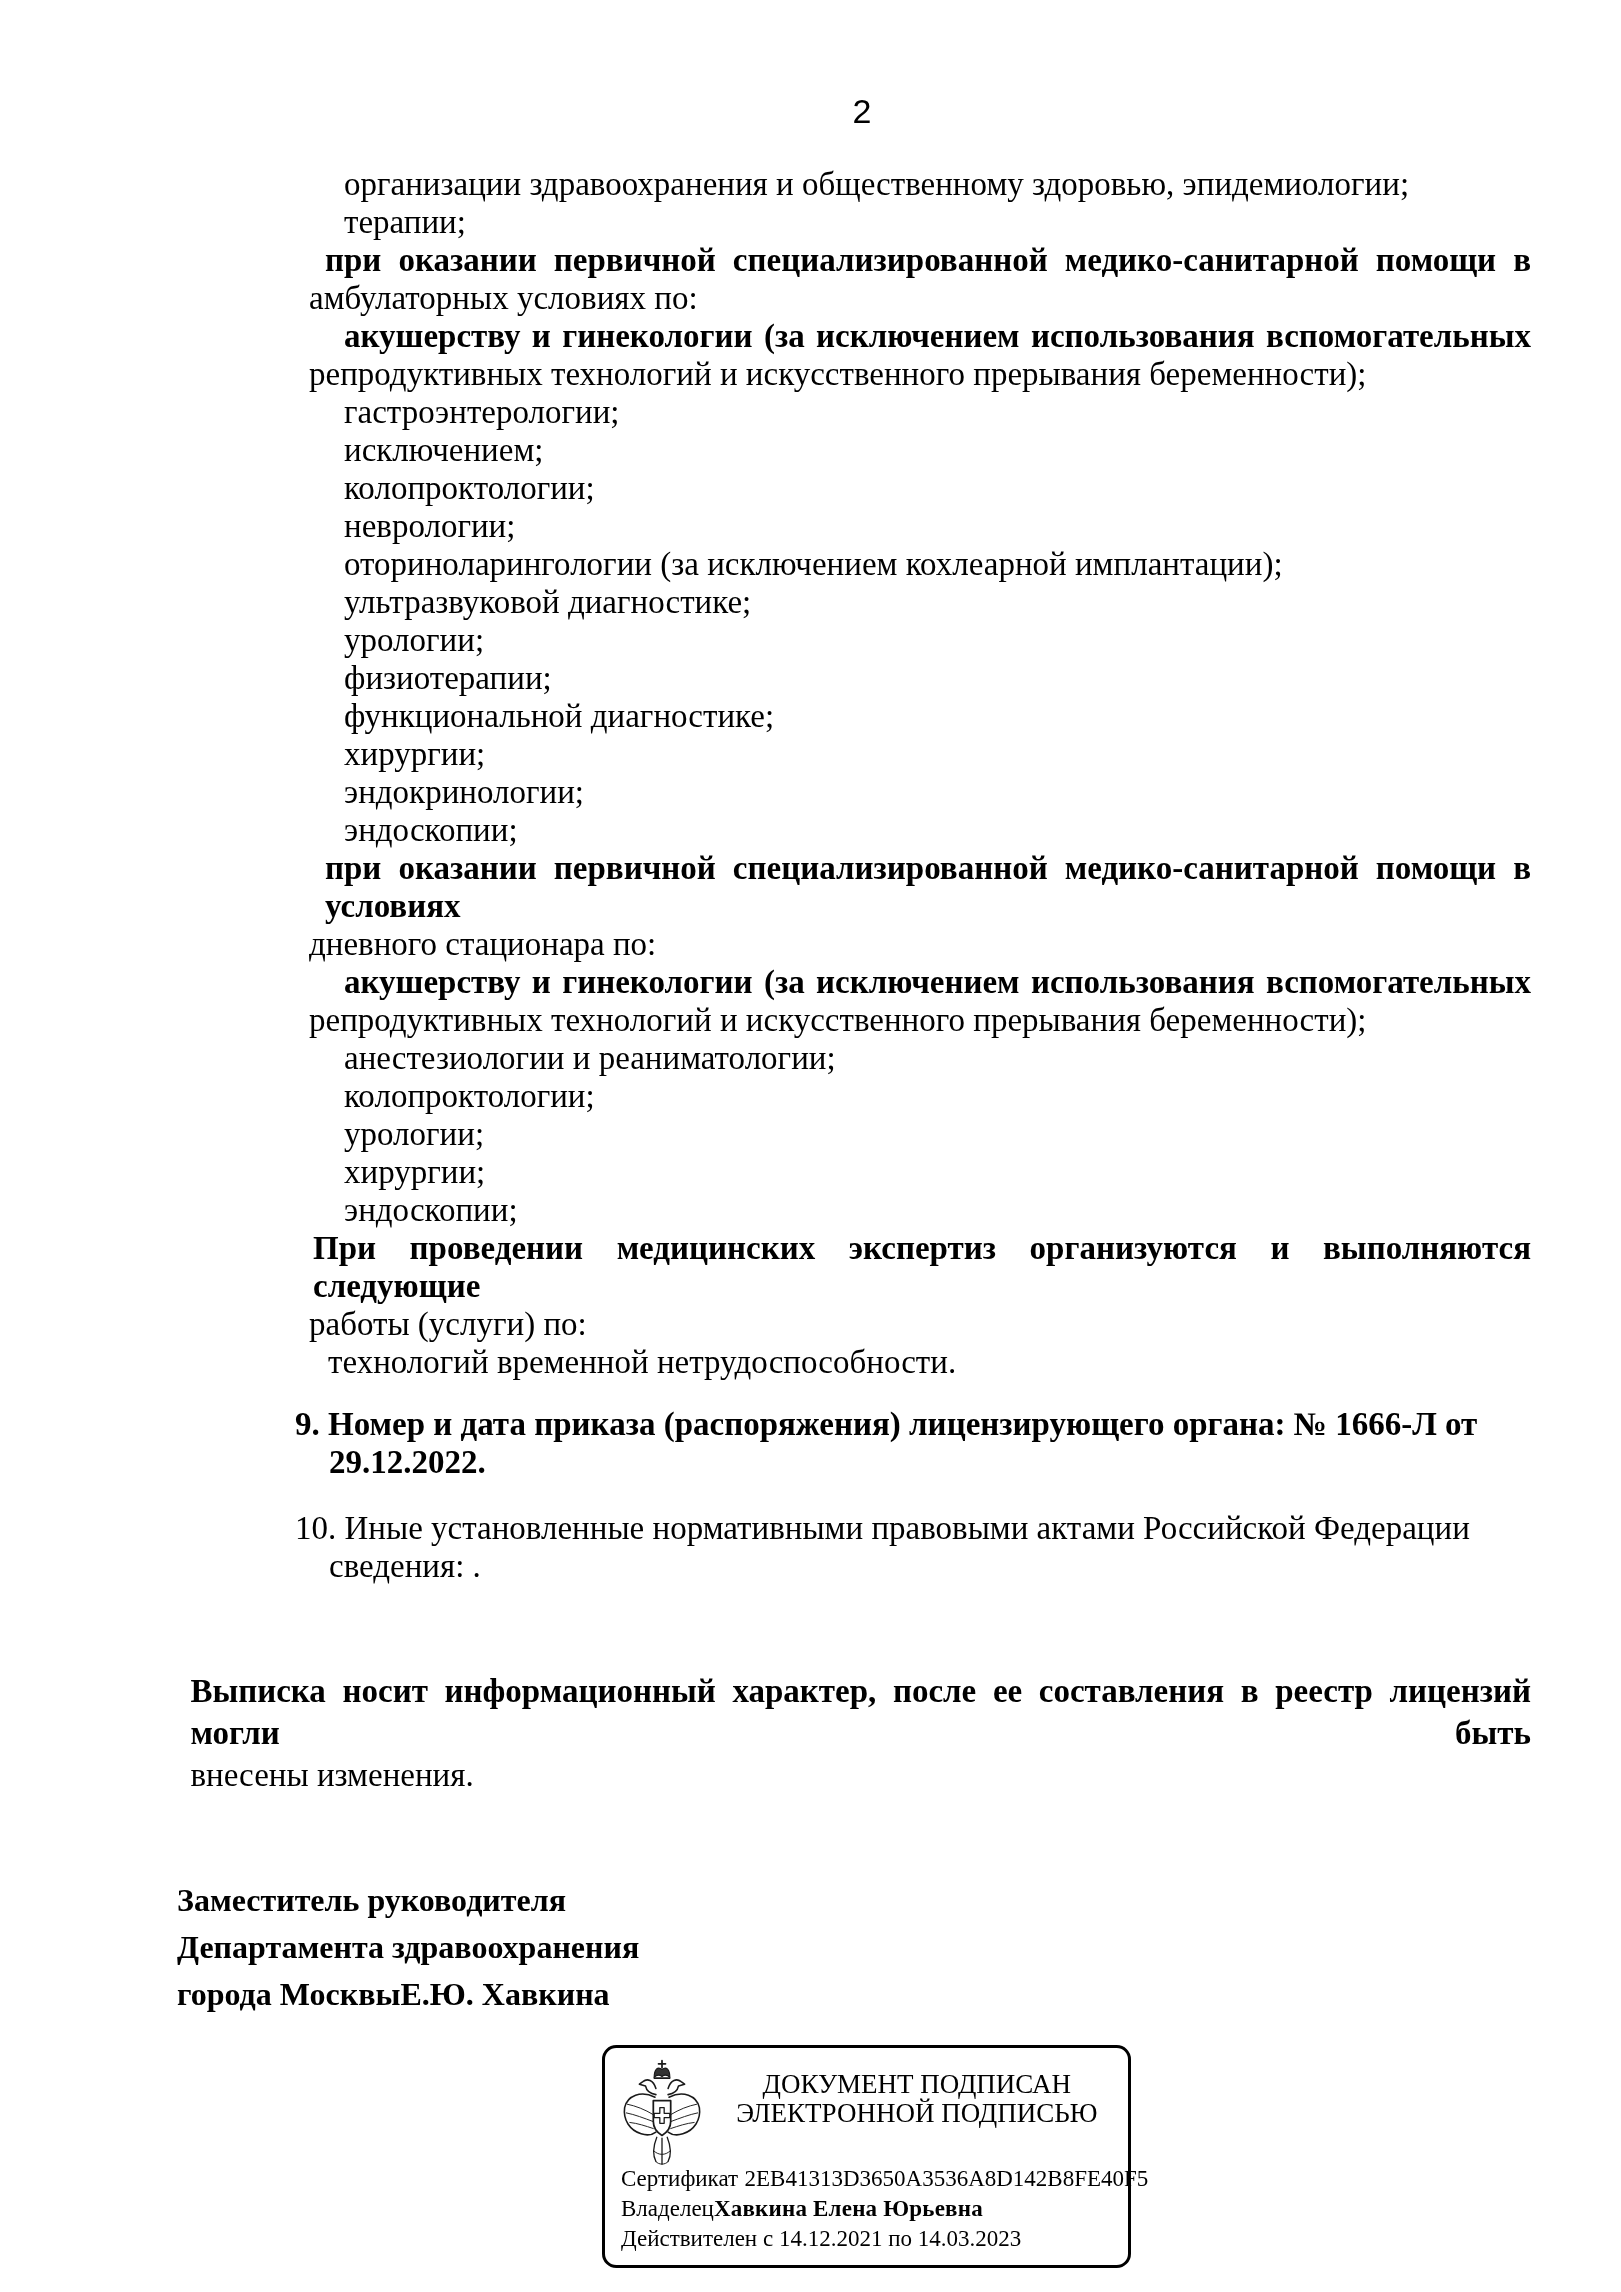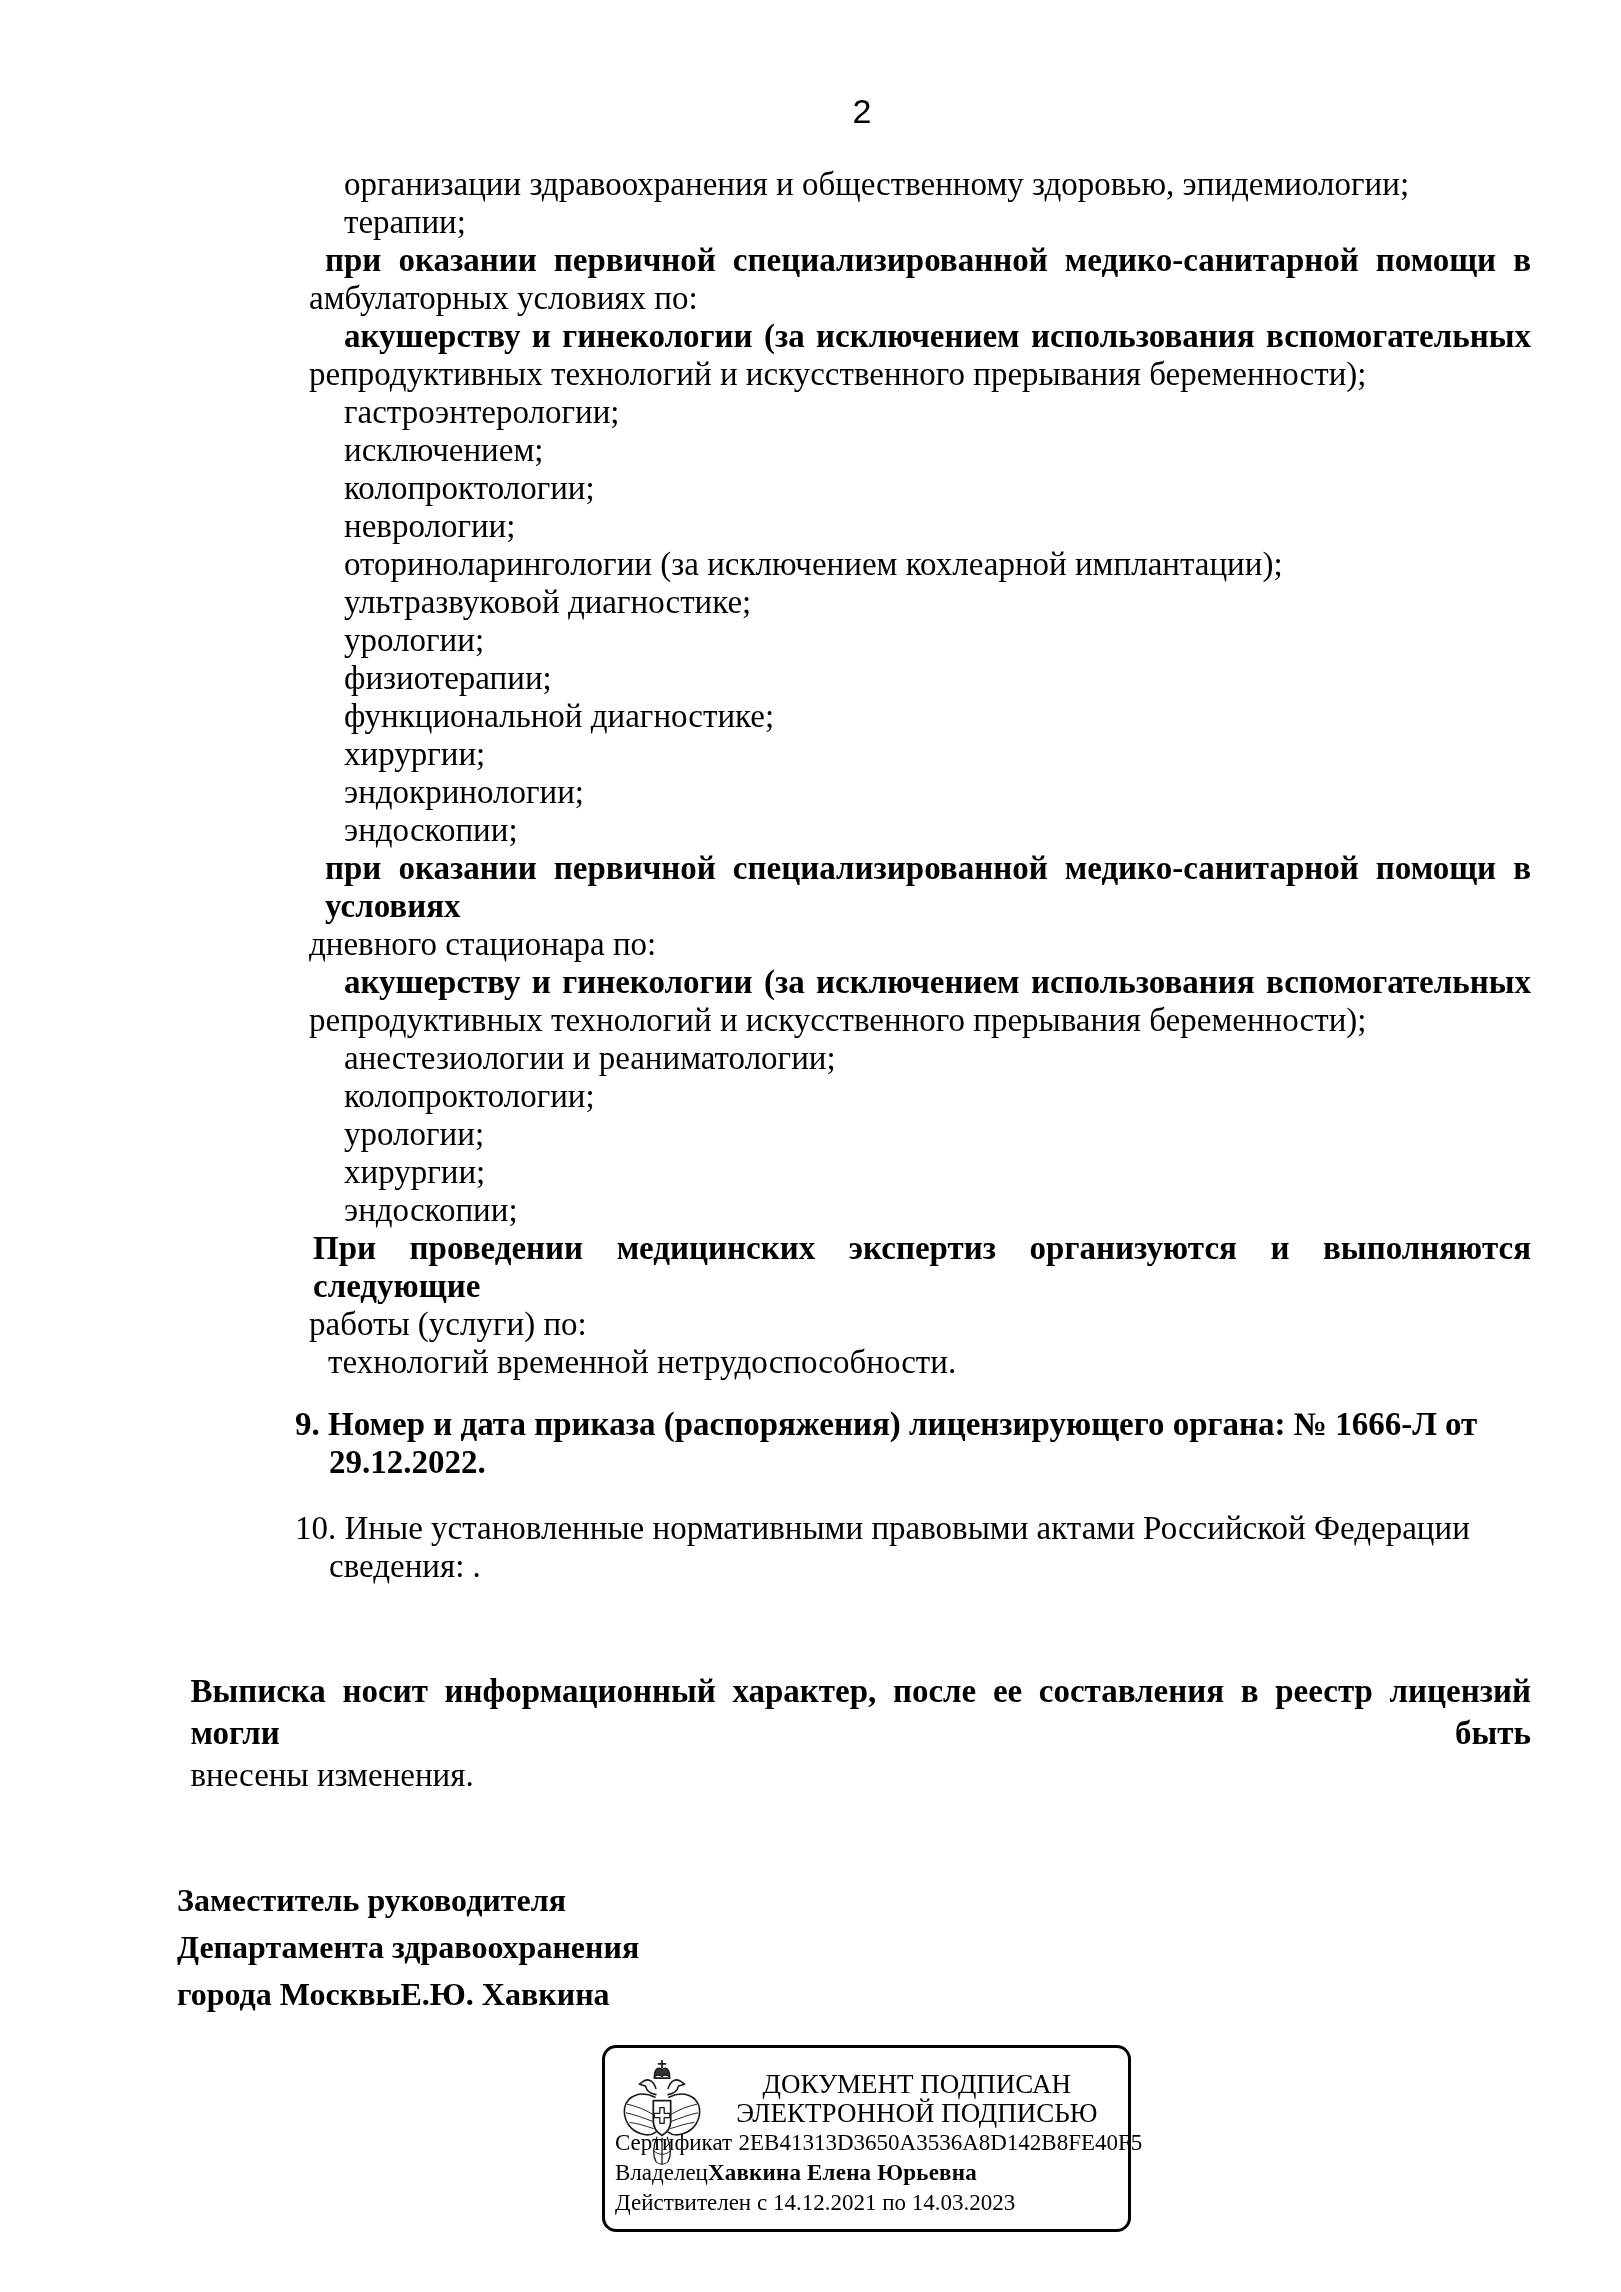--- a/index.html
+++ b/index.html
@@ -22,30 +22,30 @@
   .i40 { padding-left:167px; }
   .n1  { padding-left:118px; }
   .n2  { padding-left:152px; }
   .sec9  { margin-top:24px;font-weight:bold; }
   .sec10 { margin-top:28px; }
   .closing { margin-top:85px; line-height:42px; }
   .closing .line { padding-left:13.4px; }
   .signature { margin-top:81px; font-weight:bold; font-size:32px; line-height:47px; }
   .sig-row { display:flex; }
   .stamp {
-    position:absolute; left:602px; top:2045px; width:529px; height:187px;
+    position:absolute; left:602px; top:2045px; width:529px; height:223px;
     box-sizing:border-box; border:3.6px solid #000; border-radius:14.3px; background:#fff;
   }
   .stamp-eagle { position:absolute; left:12.5px; top:10.7px; width:88px; height:113px; }
   .stamp-title {
     position:absolute; left:106px; right:5.4px; top:21.5px;
     text-align:center; font-size:27px; line-height:29px;
   }
   .stamp-info {
-    position:absolute; left:10px; bottom:10.7px; right:3.6px;
+    position:absolute; left:16px; bottom:10.7px; right:3.6px;
     font-size:23px; line-height:30px; white-space:nowrap;
   }
   .stamp-info .val { margin-left:0.28em; }
   .stamp-info b { letter-spacing:0.2px; }
 </style>
 </head>
 <body>
 
 <div class="page">
 

